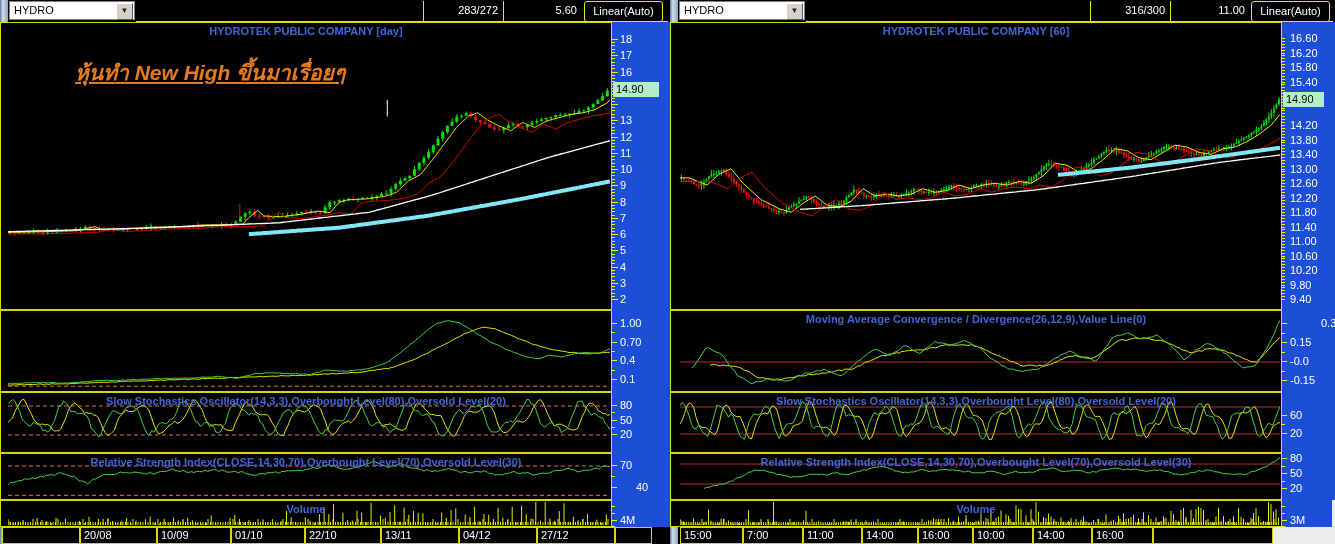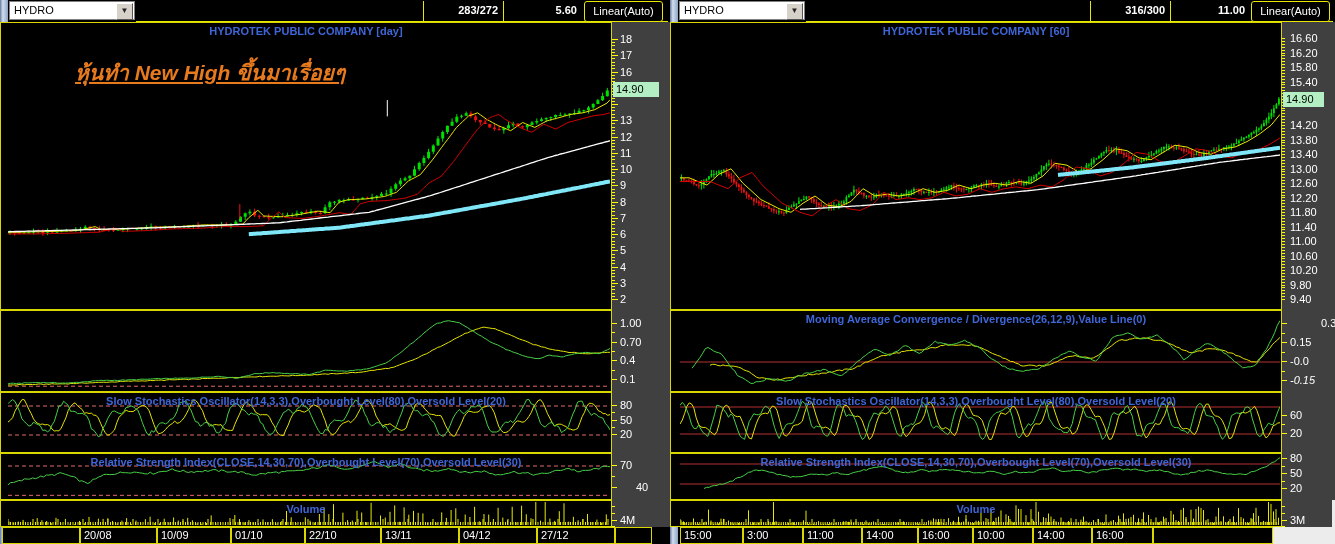--- a/index.html
+++ b/index.html
@@ -9,27 +9,27 @@
   .edge{position:absolute;top:0;left:0;width:8px;height:544px;
         background:linear-gradient(90deg,#64799c,#d3deee 35%,#9db1d0 85%,#8ea2c2);}
   .combo{position:absolute;top:1px;left:9px;width:126px;height:19px;background:#fff;
          border:1px solid #808080;color:#000;font-size:11px;line-height:16px;padding-left:4px;
          box-sizing:border-box;cursor:pointer;}
   .combo .arrow{position:absolute;right:1px;top:1px;width:15px;height:15px;background:#d6d2ca;
         border:1px solid #fff;border-right-color:#555;border-bottom-color:#555;
         font-size:8px;line-height:14px;text-align:center;color:#222;}
   .hdrline{position:absolute;top:0;height:21px;border-bottom:1px solid #e8e800;}
   .hcell{position:absolute;top:1px;height:36px;border-bottom:1px solid #e8e800;border-left:1px solid #e8e800;
-         color:#fff;font-size:11px;line-height:19px;text-align:right;padding-right:5px;box-sizing:border-box;font-weight:bold;}
+         color:#fff;font-size:11px;line-height:19px;text-align:right;padding-right:5px;box-sizing:border-box;}
   .hbtn{position:absolute;top:1px;height:21px;border:1px solid #e8e800;border-radius:3px;color:#fff;
         font-size:11px;line-height:18px;text-align:center;box-sizing:border-box;background:#000;cursor:pointer;}
   .pane{position:absolute;border:1px solid #d8d800;background:#000;box-sizing:border-box;}
   .ptitle{position:absolute;left:0;width:100%;text-align:center;color:#3f66d8;font-size:11px;
           font-weight:bold;top:2px;white-space:nowrap;pointer-events:none;}
-  .axis{position:absolute;background:#404040;}
+  .axis{position:absolute;background:#1d4ed8;}
   .tick{position:absolute;left:0;height:1px;background:#ffff00;}
   .albl{position:absolute;left:8px;color:#fff;font-size:11px;line-height:11px;white-space:nowrap;}
   .badge{position:absolute;background:#b4efc4;color:#000;font-size:11px;line-height:15px;
          padding-left:3px;box-sizing:border-box;z-index:5;}
   .dbox{position:absolute;border:1px solid #d8d800;box-sizing:border-box;color:#fff;font-size:11px;
         line-height:14px;padding-left:3px;background:#000;}
   .anno{position:absolute;color:#e87a1e;font-size:21px;font-style:italic;font-weight:bold;
         text-decoration:underline;white-space:nowrap;z-index:4;}
   .wcorner{position:absolute;background:#ececec;}
   svg{position:absolute;display:block;}
@@ -383,21 +383,21 @@
         <div class="tick" style="top: 13px; width: 5px;"></div>
         <div class="tick" style="top: 23px; width: 3px;"></div>
         <div class="albl" style="top: 8px; margin-left: 31px;">0.30</div>
         <div class="tick" style="top: 32px; width: 5px;"></div>
         <div class="tick" style="top: 42px; width: 3px;"></div>
         <div class="albl" style="top: 27px;">0.15</div>
         <div class="tick" style="top: 51px; width: 5px;"></div>
         <div class="tick" style="top: 61px; width: 3px;"></div>
         <div class="albl" style="top: 46px;">-0.0</div>
         <div class="tick" style="top: 70px; width: 5px;"></div>
-        <div class="albl" style="top: 65px; font-style: italic;">-0.15</div>
+        <div class="albl" style="top: 65px;">-0.15</div>
       </div>
       <div class="pane" style="left: 0px; top: 392px; width: 612px; height: 61px;">
         <svg width="600" height="59" style="left: 9px; top: 0px;">
           <line x1="0" x2="600" y1="14" y2="14" stroke="#b53030" stroke-width="1" stroke-dasharray="none"></line>
           <line x1="0" x2="600" y1="41" y2="41" stroke="#b53030" stroke-width="1" stroke-dasharray="none"></line>
           <polyline points="0.0,31.0 2.3,27.0 4.6,20.5 6.9,13.4 9.2,9.9 11.5,10.9 13.8,14.8 16.2,24.8 18.5,31.2 20.8,33.9 23.1,34.5 25.4,34.4 27.7,36.0 30.0,38.3 32.3,40.2 34.6,41.9 36.9,38.6 39.2,30.7 41.5,19.7 43.8,14.2 46.2,12.2 48.5,13.6 50.8,18.9 53.1,21.4 55.4,23.1 57.7,23.7 60.0,23.3 62.3,28.6 64.6,34.6 66.9,40.9 69.2,45.1 71.5,45.9 73.8,38.3 76.2,30.8 78.5,25.3 80.8,21.6 83.1,20.6 85.4,20.1 87.7,20.8 90.0,16.4 92.3,13.0 94.6,13.7 96.9,17.1 99.2,25.4 101.5,34.6 103.8,41.7 106.2,43.1 108.5,41.2 110.8,37.8 113.1,32.9 115.4,32.0 117.7,31.7 120.0,30.4 122.3,28.2 124.6,19.9 126.9,13.1 129.2,8.0 131.5,9.0 133.8,14.8 136.2,23.0 138.5,29.8 140.8,34.0 143.1,35.0 145.4,34.0 147.7,35.0 150.0,36.8 152.3,40.4 154.6,42.5 156.9,38.6 159.2,29.4 161.5,20.8 163.8,13.0 166.2,12.3 168.5,14.1 170.8,18.6 173.1,22.4 175.4,23.6 177.7,23.1 180.0,24.1 182.3,28.0 184.6,34.6 186.9,40.5 189.2,46.4 191.5,44.6 193.8,39.1 196.2,30.5 198.5,23.9 200.8,19.9 203.1,19.9 205.4,20.8 207.7,20.0 210.0,17.4 212.3,13.8 214.6,14.1 216.9,16.7 219.2,24.7 221.5,34.4 223.8,40.3 226.2,43.7 228.5,41.3 230.8,38.1 233.1,34.1 235.4,31.6 237.7,30.6 240.0,29.8 242.3,26.7 244.6,21.7 246.9,12.6 249.2,9.0 251.5,10.4 253.8,14.7 256.2,23.9 258.5,31.2 260.8,35.0 263.1,36.1 265.4,34.5 267.7,35.7 270.0,37.5 272.3,40.7 274.6,42.6 276.9,38.5 279.2,29.6 281.5,21.2 283.8,14.7 286.2,11.3 288.5,12.5 290.8,17.6 293.1,22.2 295.4,22.8 297.7,23.3 300.0,24.9 302.3,27.7 304.6,34.5 306.9,41.3 309.2,46.4 311.5,46.4 313.8,40.5 316.2,32.4 318.5,24.6 320.8,19.8 323.1,20.5 325.4,21.4 327.7,19.8 330.0,17.4 332.3,13.5 334.6,13.7 336.9,17.7 339.2,24.1 341.5,32.7 343.8,40.0 346.2,43.7 348.5,42.7 350.8,38.2 353.1,33.3 355.4,30.8 357.7,31.0 360.0,31.1 362.3,27.8 364.6,21.2 366.9,13.9 369.2,9.9 371.5,9.0 373.8,15.5 376.2,22.8 378.5,29.4 380.8,34.1 383.1,35.4 385.4,34.9 387.7,34.3 390.0,36.8 392.3,41.1 394.6,40.2 396.9,37.3 399.2,30.6 401.5,22.6 403.8,14.8 406.2,11.8 408.5,12.2 410.8,16.1 413.1,20.3 415.4,23.9 417.7,23.2 420.0,23.6 422.3,28.6 424.6,33.8 426.9,41.0 429.2,46.4 431.5,45.9 433.8,40.6 436.2,32.8 438.5,23.7 440.8,19.7 443.1,18.3 445.4,20.6 447.7,19.6 450.0,18.0 452.3,15.7 454.6,13.1 456.9,16.4 459.2,24.8 461.5,34.0 463.8,40.9 466.2,45.0 468.5,42.1 470.8,37.4 473.1,34.1 475.4,30.4 477.7,31.4 480.0,31.0 482.3,26.2 484.6,22.1 486.9,15.1 489.2,9.0 491.5,9.2 493.8,14.1 496.2,22.7 498.5,29.7 500.8,34.2 503.1,36.1 505.4,35.4 507.7,35.7 510.0,37.1 512.3,40.2 514.6,41.6 516.9,37.8 519.2,30.6 521.5,21.9 523.8,15.3 526.2,11.1 528.5,11.2 530.8,16.6 533.1,20.9 535.4,22.9 537.7,23.4 540.0,24.6 542.3,27.7 544.6,32.7 546.9,39.4 549.2,45.7 551.5,45.0 553.8,40.1 556.2,32.0 558.5,25.7 560.8,19.8 563.1,19.4 565.4,20.1 567.7,19.3 570.0,17.8 572.3,15.5 574.6,13.3 576.9,17.5 579.2,24.1 581.5,33.0 583.8,41.2 586.2,45.0 588.5,42.5 590.8,38.3 593.1,32.7 595.4,31.8 597.7,30.1 600.0,29.7 " fill="none" stroke="#e4e400" stroke-width="1"></polyline>
           <polyline points="0.0,12.4 2.3,9.4 4.6,12.1 6.9,17.2 9.2,23.0 11.5,31.3 13.8,35.3 16.2,35.7 18.5,32.1 20.8,36.0 23.1,39.7 25.4,41.3 27.7,43.4 30.0,37.1 32.3,29.4 34.6,21.2 36.9,12.2 39.2,12.8 41.5,13.9 43.8,16.8 46.2,19.9 48.5,24.3 50.8,21.0 53.1,23.3 55.4,30.1 57.7,36.9 60.0,42.9 62.3,45.0 64.6,46.3 66.9,37.0 69.2,28.6 71.5,24.6 73.8,20.8 76.2,21.6 78.5,21.7 80.8,20.7 83.1,15.8 85.4,13.1 87.7,14.5 90.0,16.6 92.3,25.9 94.6,34.6 96.9,40.8 99.2,45.5 101.5,39.9 103.8,36.2 106.2,31.5 108.5,30.7 110.8,30.7 113.1,29.8 115.4,25.2 117.7,19.3 120.0,13.1 122.3,8.3 124.6,10.2 126.9,14.7 129.2,23.6 131.5,32.8 133.8,35.3 136.2,33.1 138.5,33.7 140.8,33.6 143.1,39.9 145.4,42.6 147.7,43.2 150.0,39.1 152.3,30.2 154.6,19.9 156.9,13.1 159.2,11.7 161.5,14.1 163.8,16.4 166.2,23.3 168.5,21.8 170.8,22.2 173.1,22.5 175.4,27.3 177.7,33.8 180.0,41.9 182.3,46.4 184.6,44.8 186.9,38.8 189.2,29.6 191.5,25.0 193.8,20.1 196.2,20.5 198.5,21.8 200.8,18.5 203.1,16.9 205.4,13.0 207.7,14.6 210.0,18.5 212.3,25.3 214.6,32.9 216.9,40.0 219.2,42.8 221.5,43.1 223.8,35.0 226.2,33.0 228.5,33.0 230.8,30.7 233.1,31.6 235.4,27.8 237.7,20.9 240.0,14.7 242.3,8.9 244.6,11.2 246.9,16.2 249.2,24.6 251.5,33.1 253.8,35.2 256.2,33.1 258.5,34.2 260.8,36.4 263.1,38.1 265.4,40.0 267.7,41.7 270.0,38.9 272.3,28.6 274.6,19.9 276.9,14.3 279.2,11.0 281.5,14.2 283.8,18.2 286.2,23.2 288.5,25.1 290.8,24.5 293.1,25.5 295.4,28.5 297.7,33.8 300.0,43.3 302.3,46.4 304.6,44.7 306.9,38.6 309.2,28.9 311.5,24.1 313.8,21.9 316.2,19.5 318.5,19.1 320.8,18.2 323.1,16.9 325.4,15.2 327.7,14.5 330.0,16.9 332.3,23.8 334.6,34.1 336.9,42.7 339.2,45.0 341.5,41.9 343.8,37.1 346.2,34.2 348.5,30.6 350.8,32.4 353.1,30.0 355.4,24.9 357.7,19.3 360.0,13.1 362.3,9.3 364.6,8.6 366.9,15.0 369.2,25.6 371.5,29.2 373.8,33.1 376.2,34.8 378.5,36.3 380.8,36.4 383.1,39.1 385.4,39.6 387.7,39.5 390.0,35.8 392.3,30.5 394.6,19.4 396.9,11.7 399.2,12.5 401.5,13.0 403.8,17.9 406.2,23.3 408.5,24.3 410.8,24.4 413.1,25.9 415.4,26.6 417.7,33.5 420.0,39.7 422.3,46.4 424.6,44.4 426.9,39.6 429.2,32.5 431.5,22.7 433.8,19.5 436.2,21.0 438.5,21.6 440.8,20.0 443.1,19.2 445.4,13.9 447.7,12.6 450.0,18.2 452.3,23.3 454.6,35.0 456.9,42.8 459.2,42.2 461.5,43.4 463.8,38.9 466.2,32.5 468.5,30.9 470.8,30.2 473.1,30.1 475.4,25.6 477.7,19.4 480.0,14.1 482.3,9.8 484.6,11.0 486.9,15.6 489.2,24.4 491.5,31.9 493.8,34.3 496.2,34.6 498.5,34.8 500.8,37.0 503.1,37.7 505.4,38.2 507.7,40.6 510.0,37.0 512.3,28.8 514.6,19.4 516.9,13.1 519.2,10.6 521.5,11.2 523.8,15.5 526.2,22.3 528.5,22.8 530.8,23.4 533.1,24.1 535.4,30.0 537.7,33.8 540.0,41.9 542.3,46.2 544.6,44.1 546.9,39.1 549.2,31.9 551.5,22.7 553.8,21.3 556.2,19.9 558.5,20.2 560.8,20.9 563.1,19.2 565.4,14.4 567.7,14.0 570.0,15.4 572.3,25.8 574.6,32.9 576.9,40.8 579.2,43.5 581.5,42.6 583.8,36.9 586.2,33.8 588.5,30.1 590.8,31.4 593.1,31.6 595.4,25.4 597.7,18.9 600.0,13.6 " fill="none" stroke="#46d046" stroke-width="1"></polyline>
         </svg>
         <div class="ptitle">Slow Stochastics Oscillator(14,3,3),Overbought Level(80),Oversold Level(20)</div>
       </div>
@@ -434,21 +434,21 @@
         <div class="ptitle">Volume</div>
       </div>
       <div class="axis" style="left: 612px; top: 500px; width: 53px; height: 27px;">
         <div class="tick" style="top: 6px; width: 3px;"></div>
         <div class="tick" style="top: 13px; width: 3px;"></div>
         <div class="tick" style="top: 26px; width: 3px;"></div>
         <div class="tick" style="top: 20px; width: 5px;"></div>
         <div class="albl" style="top: 15px;">3M</div>
       </div>
       <div class="dbox" style="left: 10px; top: 527px; width: 63px; height: 17px;"><span>15:00</span></div>
-      <div class="dbox" style="left: 73px; top: 527px; width: 60px; height: 17px;"><span>3:00</span></div>
+      <div class="dbox" style="left: 73px; top: 527px; width: 60px; height: 17px;"><span>7:00</span></div>
       <div class="dbox" style="left: 133px; top: 527px; width: 59px; height: 17px;"><span>11:00</span></div>
       <div class="dbox" style="left: 192px; top: 527px; width: 56px; height: 17px;"><span>14:00</span></div>
       <div class="dbox" style="left: 248px; top: 527px; width: 55px; height: 17px;"><span>16:00</span></div>
       <div class="dbox" style="left: 303px; top: 527px; width: 60px; height: 17px;"><span>10:00</span></div>
       <div class="dbox" style="left: 363px; top: 527px; width: 59px; height: 17px;"><span>14:00</span></div>
       <div class="dbox" style="left: 422px; top: 527px; width: 61px; height: 17px;"><span>16:00</span></div>
       <div class="dbox" style="left: 483px; top: 527px; width: 120px; height: 17px;"><span></span></div>
       <div class="wcorner" style="left: 603px; top: 527px; width: 62px; height: 17px;"></div>
       <div class="wcorner" style="left: 662px; top: 500px; width: 3px; height: 44px;"></div>
     </div>

